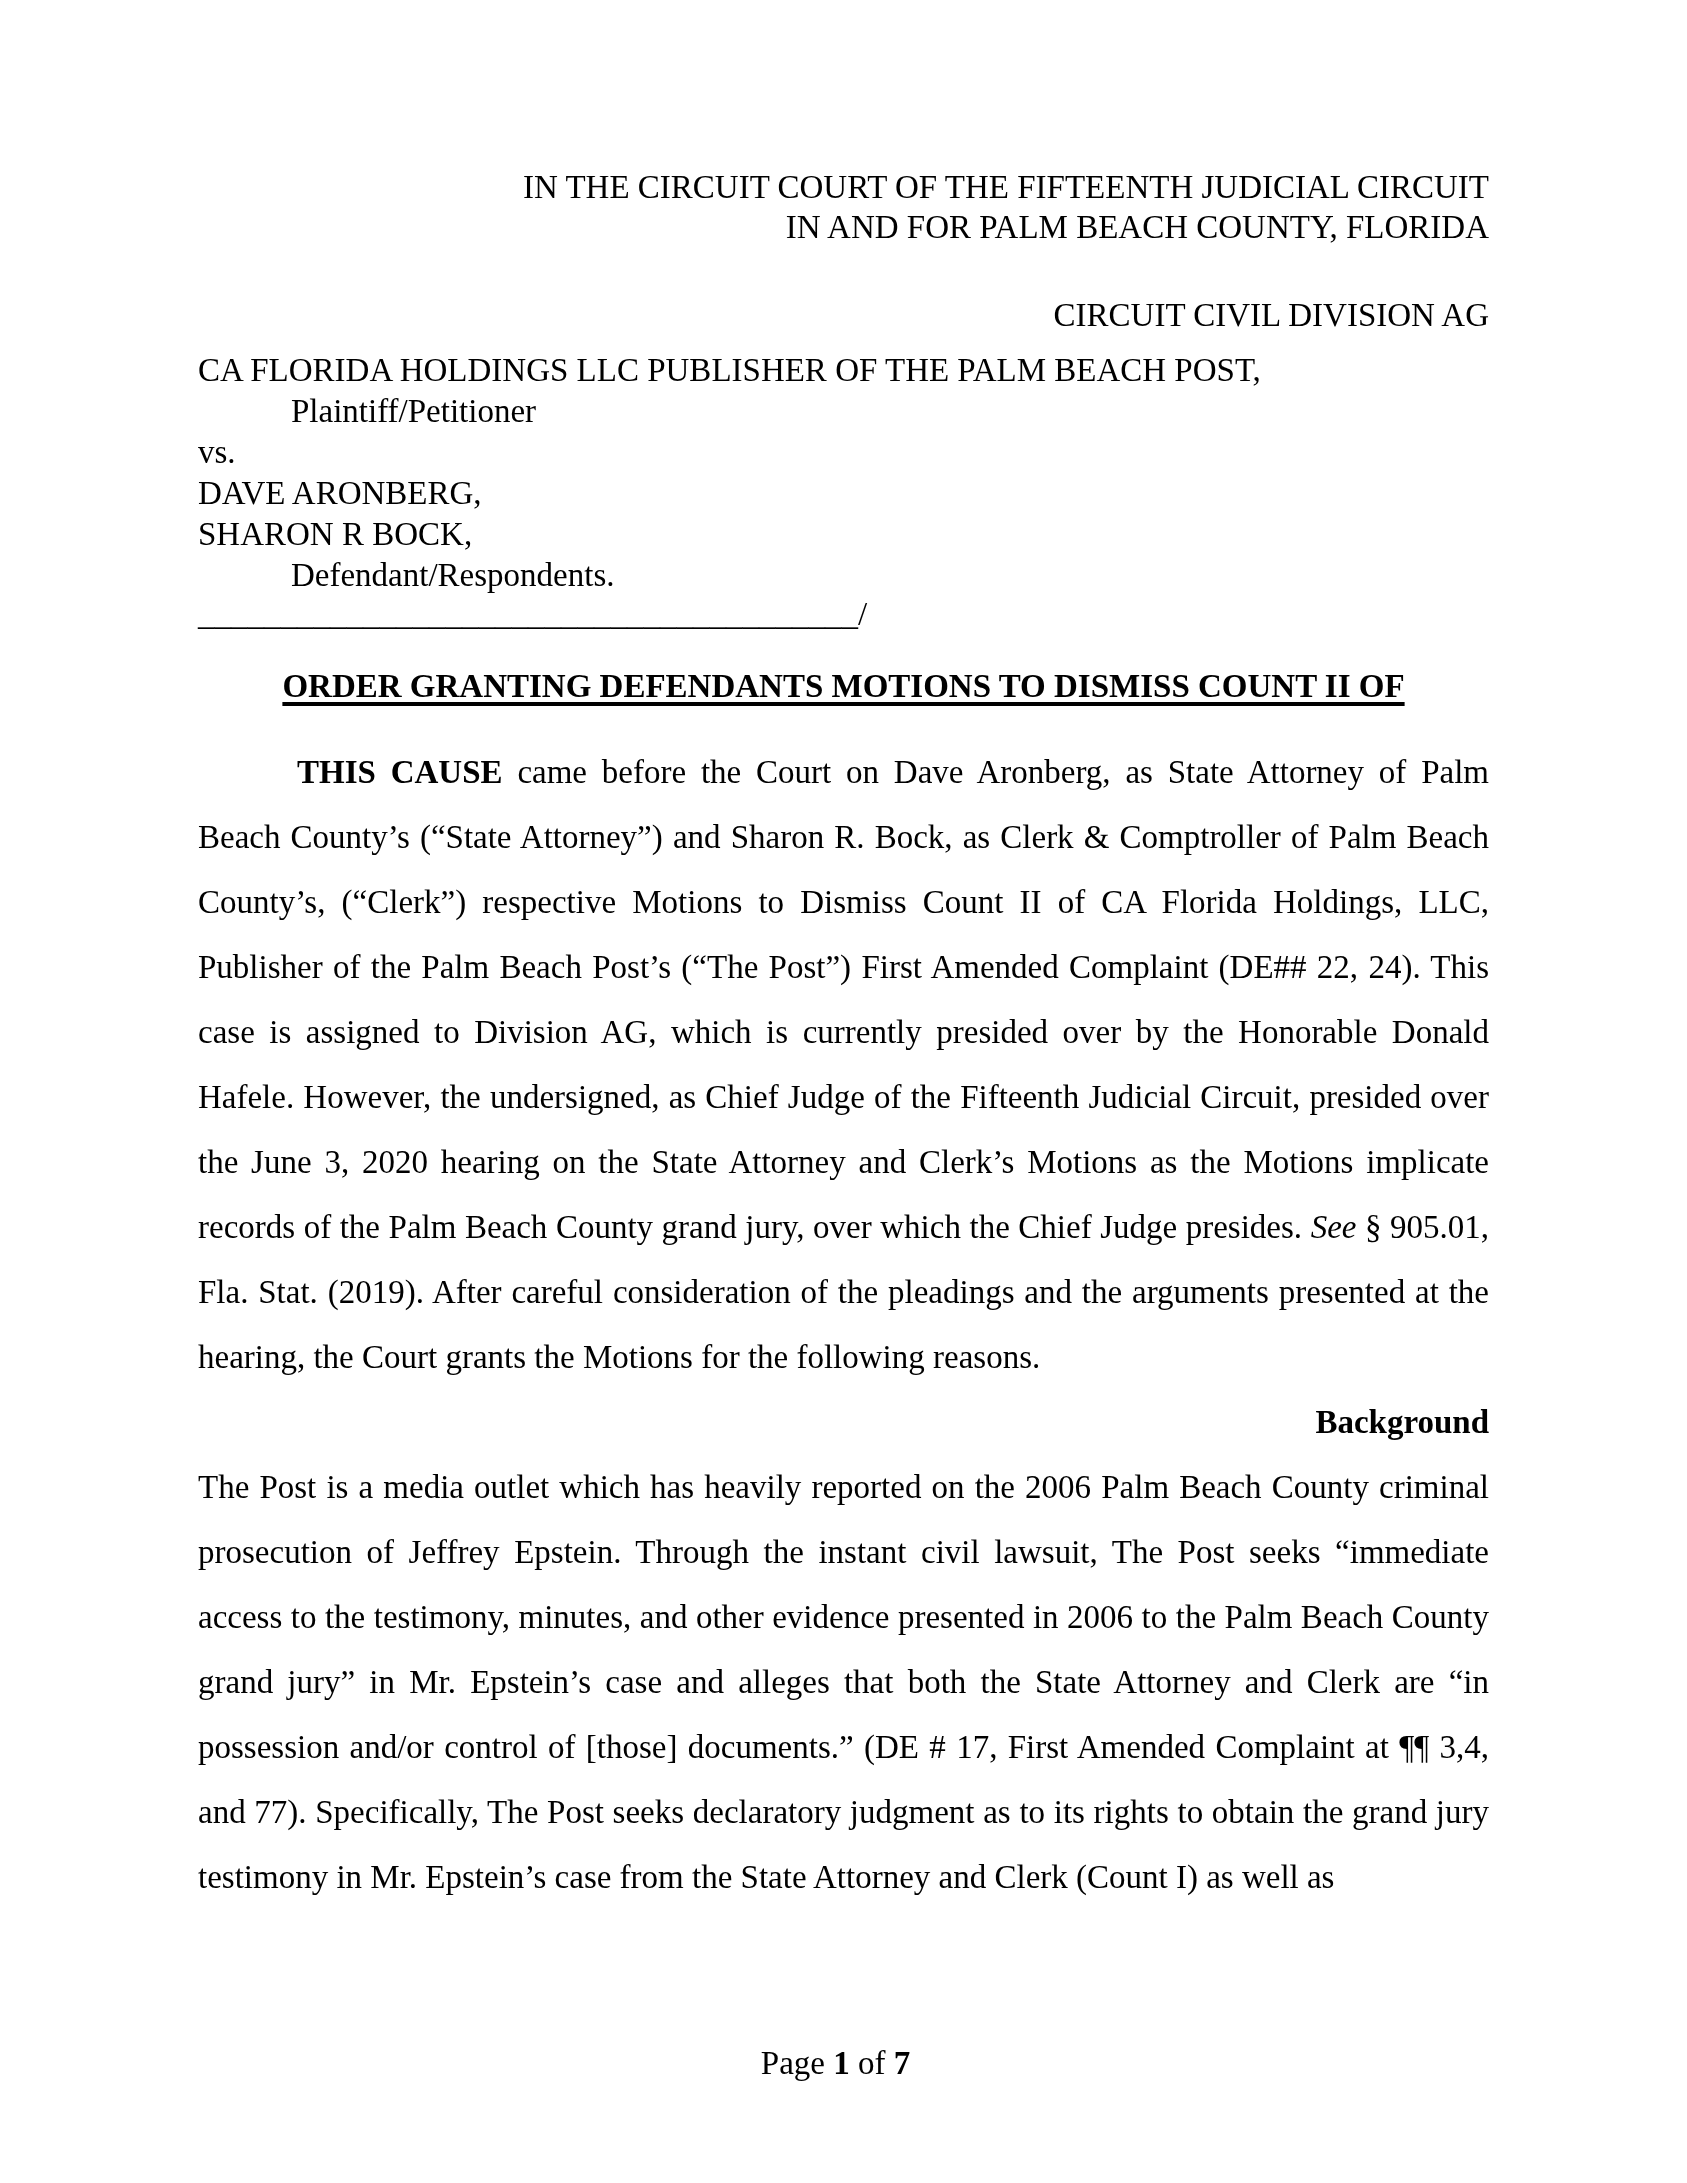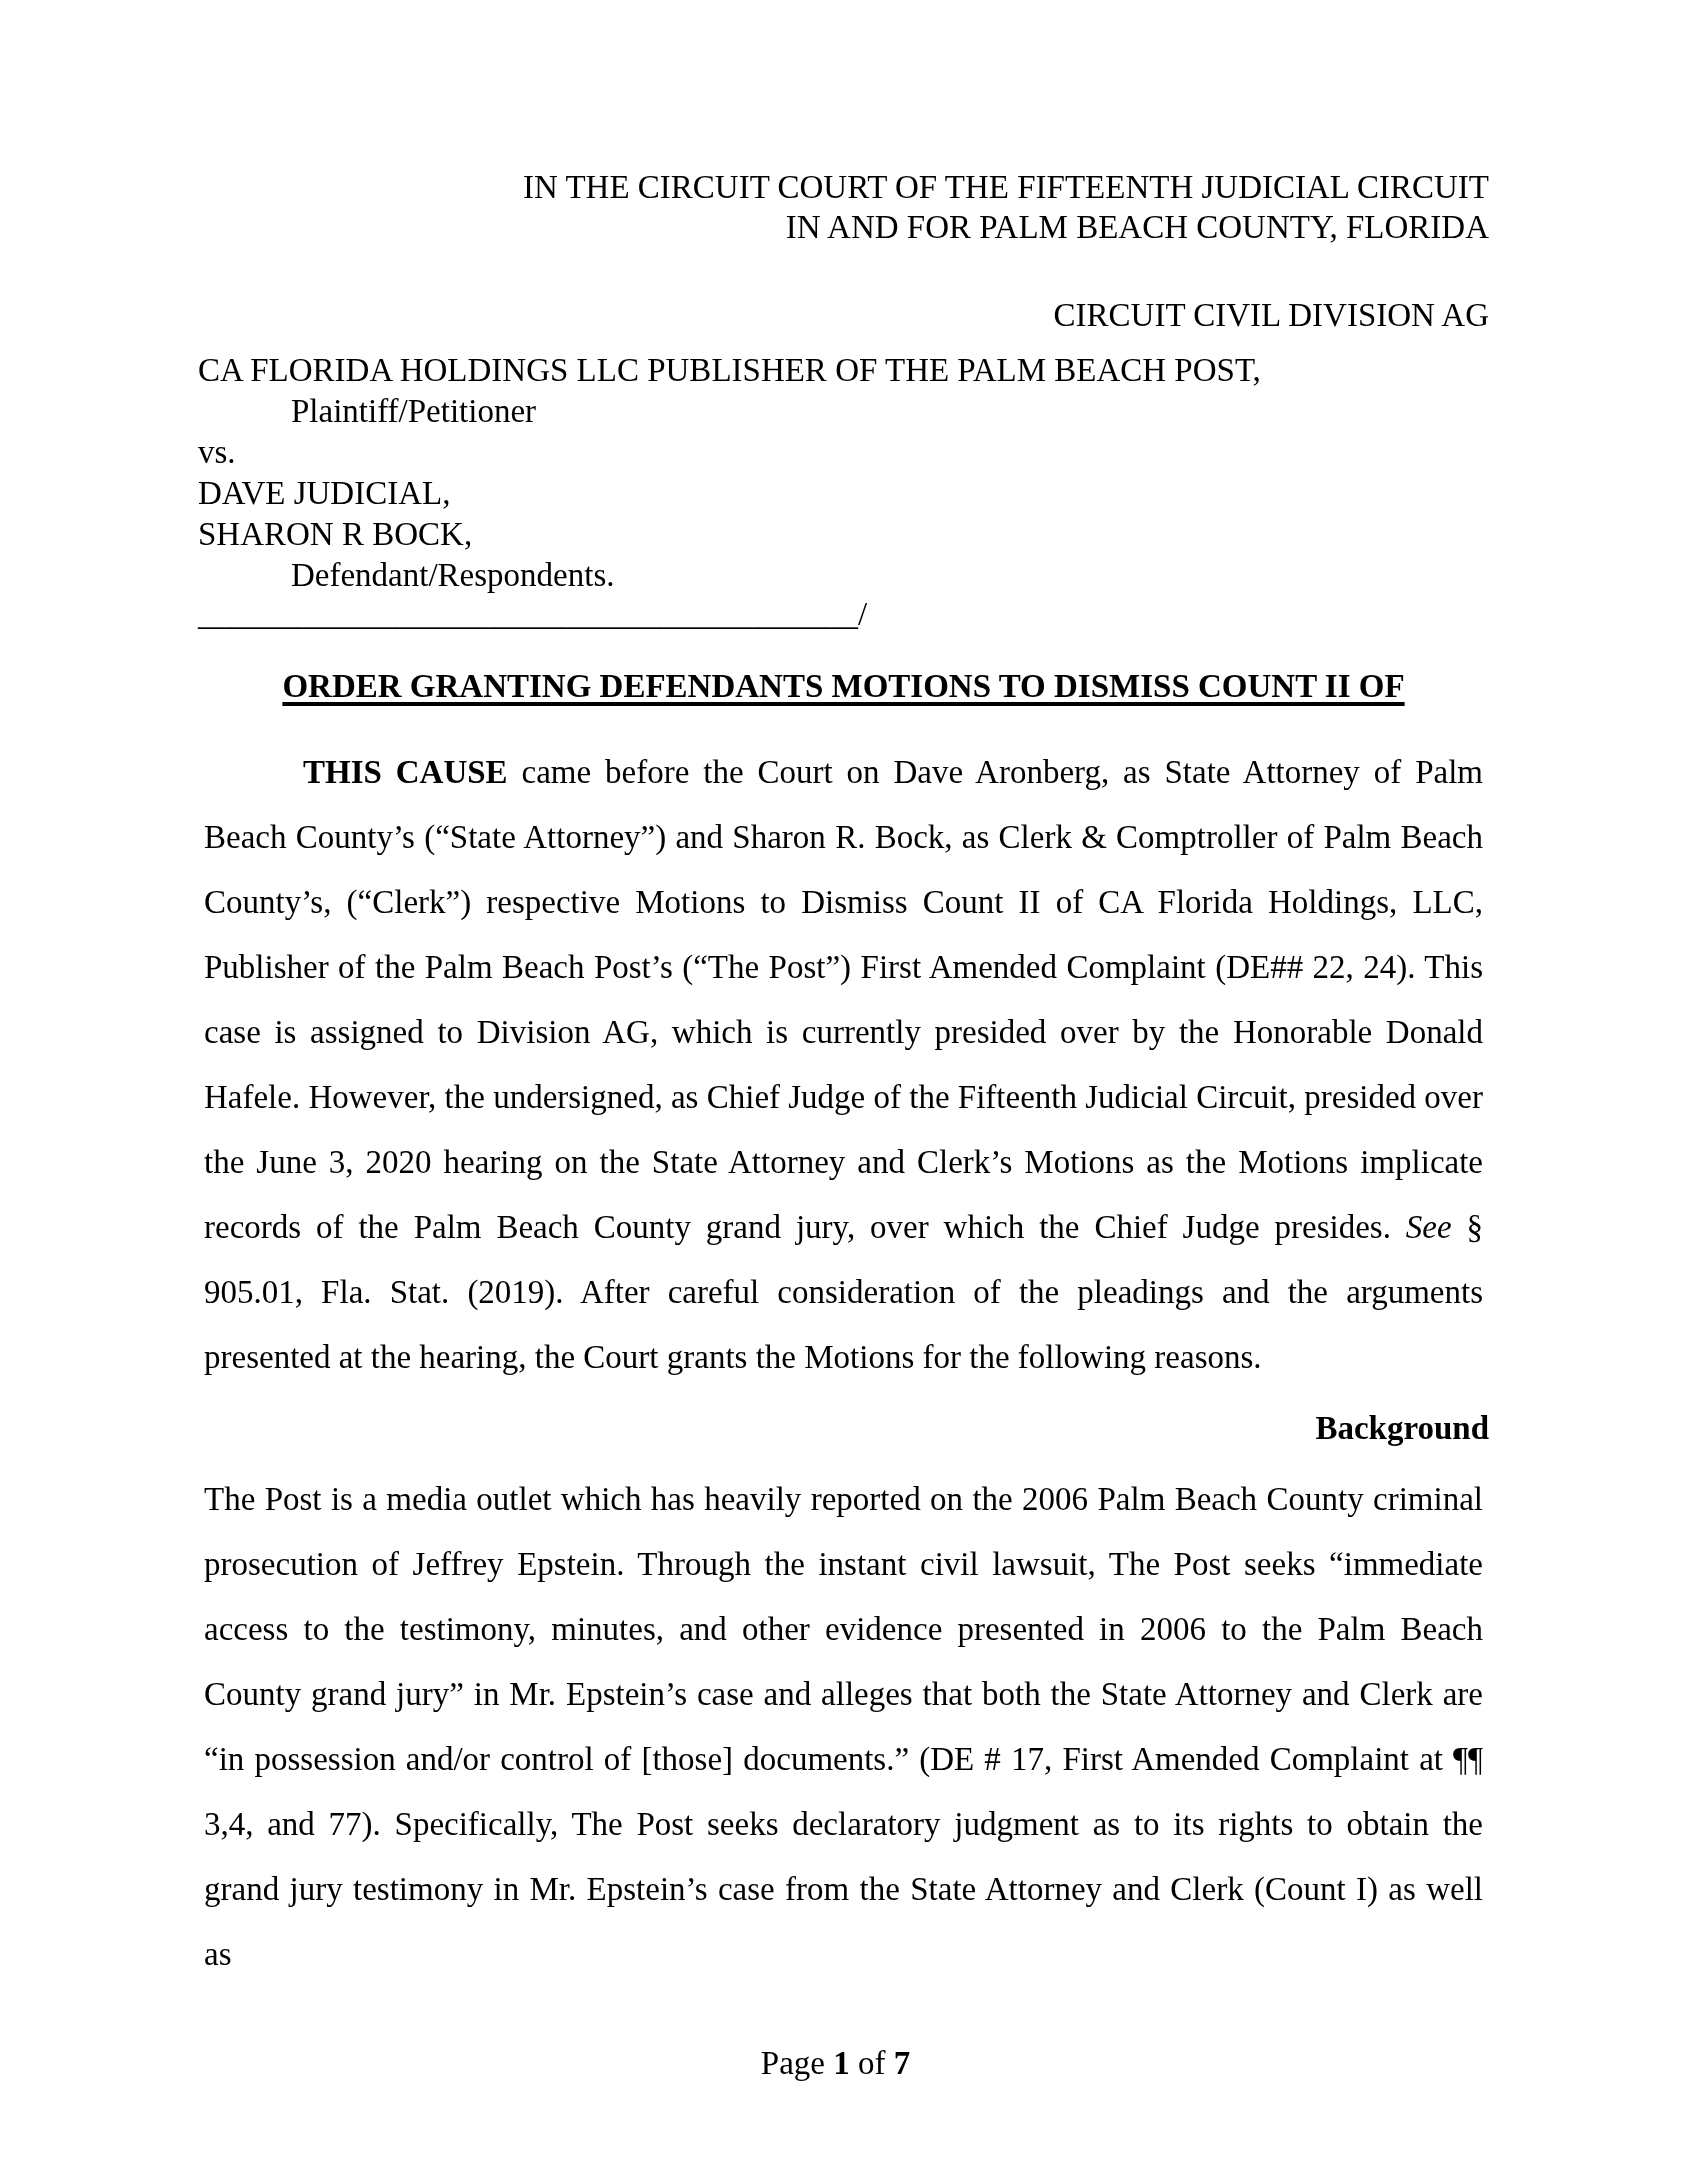--- a/index.html
+++ b/index.html
@@ -44,21 +44,21 @@
     text-align: center;
     font-weight: bold;
     line-height: 39px;
   }
   .underlined {
     text-decoration: underline;
     text-decoration-thickness: 4px;
     text-underline-offset: 5.3px;
   }
   .body-para {
-    margin: 6px;
+    margin: 0;
     text-align: justify;
     line-height: 65px;
   }
   .para1 {
     margin-top: 34px;
     text-indent: 99px;
   }
   .section-heading {
     text-align: right;
     font-weight: bold;
@@ -86,21 +86,21 @@
   </div>
 
   <div class="case-info">
     <div>CIRCUIT CIVIL DIVISION AG</div>
   </div>
 
   <div class="caption">
     <div>CA FLORIDA HOLDINGS LLC PUBLISHER OF THE PALM BEACH POST,</div>
     <div class="designation">Plaintiff/Petitioner</div>
     <div>vs.</div>
-    <div>DAVE JUDICIAL,</div>
+    <div>DAVE ARONBERG,</div>
     <div>SHARON R BOCK,</div>
     <div class="designation">Defendant/Respondents.</div>
     <div class="separator-line">________________________________________/</div>
   </div>
 
   <div class="order-title">
     <div><span class="underlined">ORDER GRANTING DEFENDANTS MOTIONS TO DISMISS COUNT II OF</span></div>
   </div>
 
   <p class="body-para para1"><span class="bold">THIS CAUSE</span><span> came before the Court on Dave Aronberg, as State Attorney of Palm Beach County’s (“State Attorney”) and Sharon R. Bock, as Clerk &amp; Comptroller of Palm Beach County’s, (“Clerk”) respective Motions to Dismiss Count II of CA Florida Holdings, LLC, Publisher of the Palm Beach Post’s (“The Post”) First Amended Complaint (DE## 22, 24).  This case is assigned to Division AG, which is currently presided over by the Honorable Donald Hafele.  However, the undersigned, as Chief Judge of the Fifteenth Judicial Circuit, presided over the June 3, 2020 hearing on the State Attorney and Clerk’s Motions as the Motions implicate records of the Palm Beach County grand jury, over which the Chief Judge presides.  </span><span class="italic">See</span><span> § 905.01, Fla. Stat. (2019).  After careful consideration of the pleadings and the arguments presented at the hearing, the Court grants the Motions for the following reasons.</span></p>

